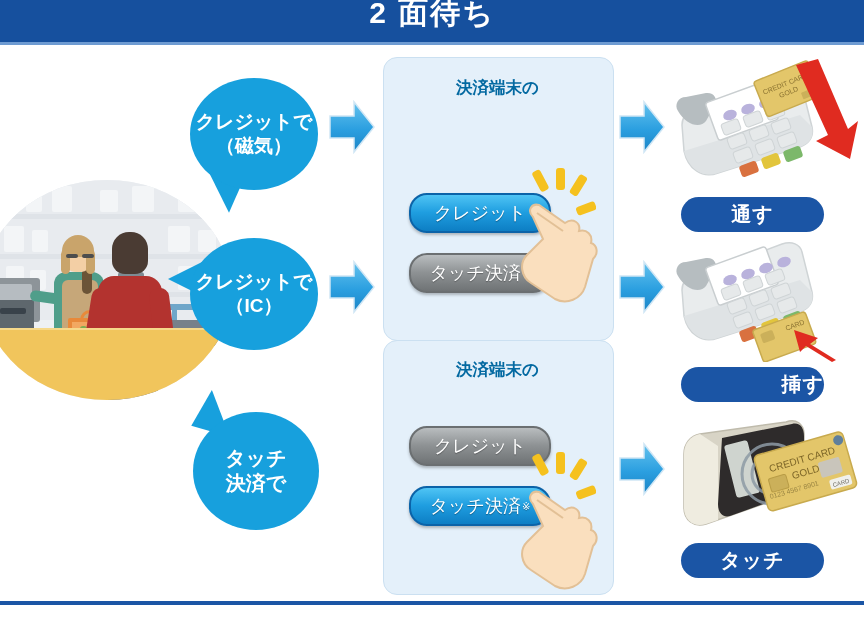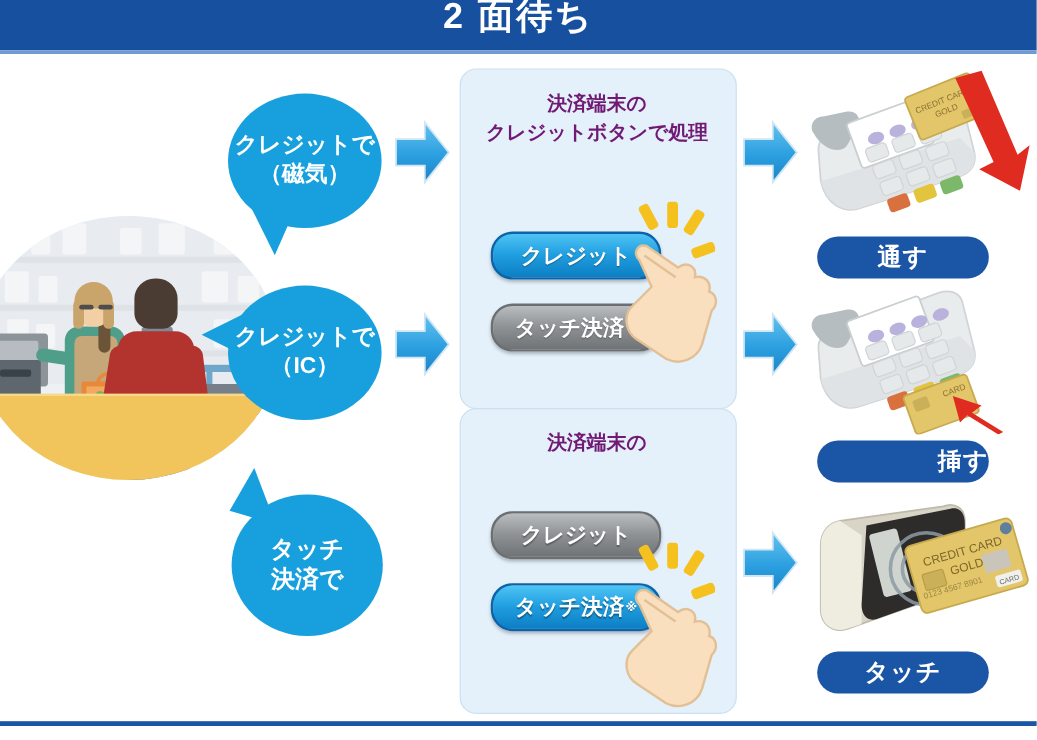--- a/index.html
+++ b/index.html
@@ -104,30 +104,30 @@
   .a4{left:618px;top:258px;}
   .a5{left:618px;top:440px;}
   
   .panel{
     position:absolute;background:#e4f0fa;border:1px solid #cbe0f1;border-radius:14px;
   }
   .p1{left:383px;top:57px;width:229px;height:282px;}
   .p2{left:383px;top:340px;width:229px;height:253px;}
   .panel-title{
     position:absolute;left:0;width:229px;text-align:center;
-    color:#701a75;font-size:16.5px;font-weight:bold;line-height:1.45;
+    color:#0369a1;font-size:16.5px;font-weight:bold;line-height:1.45;
   }
   .panel-title span{display:block;white-space:nowrap;}
   .pt1{top:76px;}
   .pt2{top:358px;}
   
   .tbtn{
     position:absolute;width:138px;height:36px;border-radius:18px;
     display:flex;align-items:center;justify-content:center;
-    font-size:18px;font-weight:bold;color:#ffffff;white-space:nowrap;
+    font-size:18px;font-weight:normal;color:#ffffff;white-space:nowrap;
     box-shadow:0 2px 3px rgba(0,0,0,.25);
   }
   .tbtn-on{
     background:linear-gradient(180deg,#4fc4f4 0%,#1f9ee0 48%,#0d7ec4 100%);
     border:2px solid #0b63a8;
     text-shadow:0 1px 1px rgba(0,0,0,.35);
   }
   .tbtn-off{
     background:linear-gradient(180deg,#b9bdbf 0%,#8e9294 48%,#6f7375 100%);
     border:2px solid #6b6f71;
@@ -282,21 +282,20 @@
 </div>
 <div class="arrow a5">
   <svg width="48" height="58" viewBox="0 0 48 58">
     <path d="M2 18 L26 18 L26 4 L46 29 L26 54 L26 40 L2 40 Z" fill="url(#ag1)" stroke="#cfe6f5" stroke-width="1.5"></path>
   </svg>
 </div>
 
 <div class="panel p1"></div>
 <div class="panel-title pt1" style="left:383px;">
   <span>決済端末の</span>
-  <span>クレジットボタンで処理</span>
 </div>
 <div class="tbtn tbtn-on tb1">
   <span>クレジット</span>
 </div>
 <div class="tbtn tbtn-off tb2">
   <span>タッチ決済</span>
     <span class="asterisk">※</span>
 </div>
 <div class="burst bu1">
   <svg width="76" height="56" viewBox="0 0 76 56">

